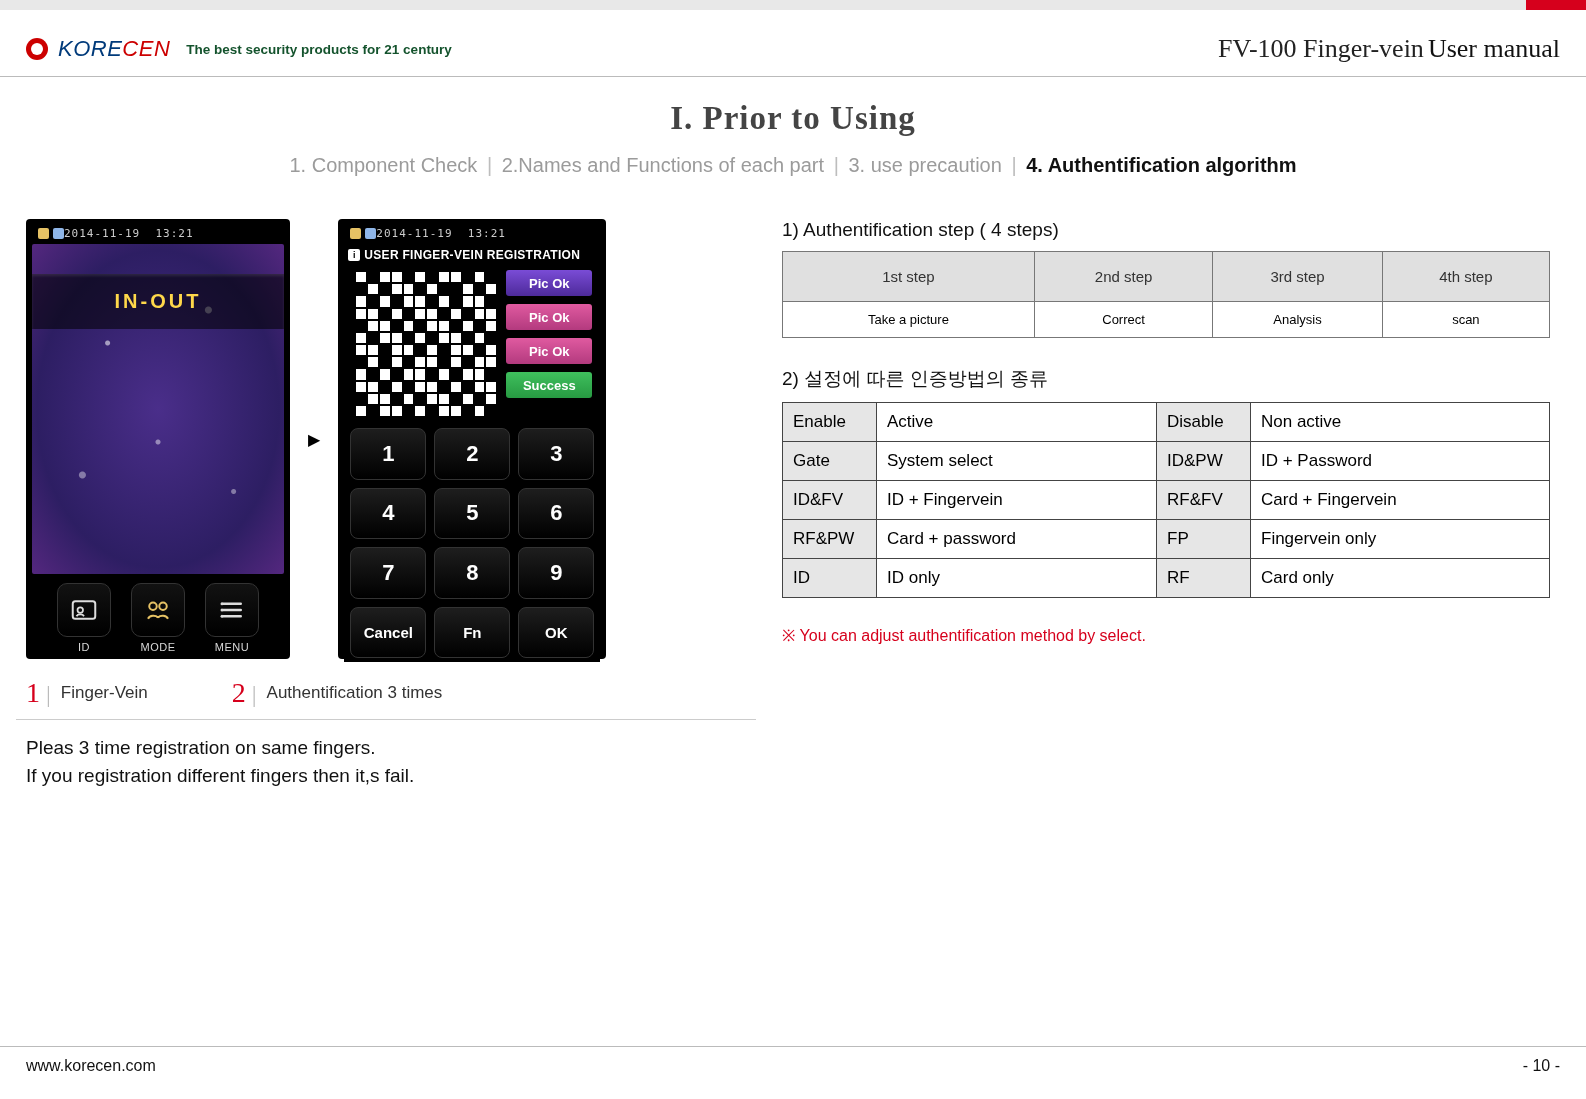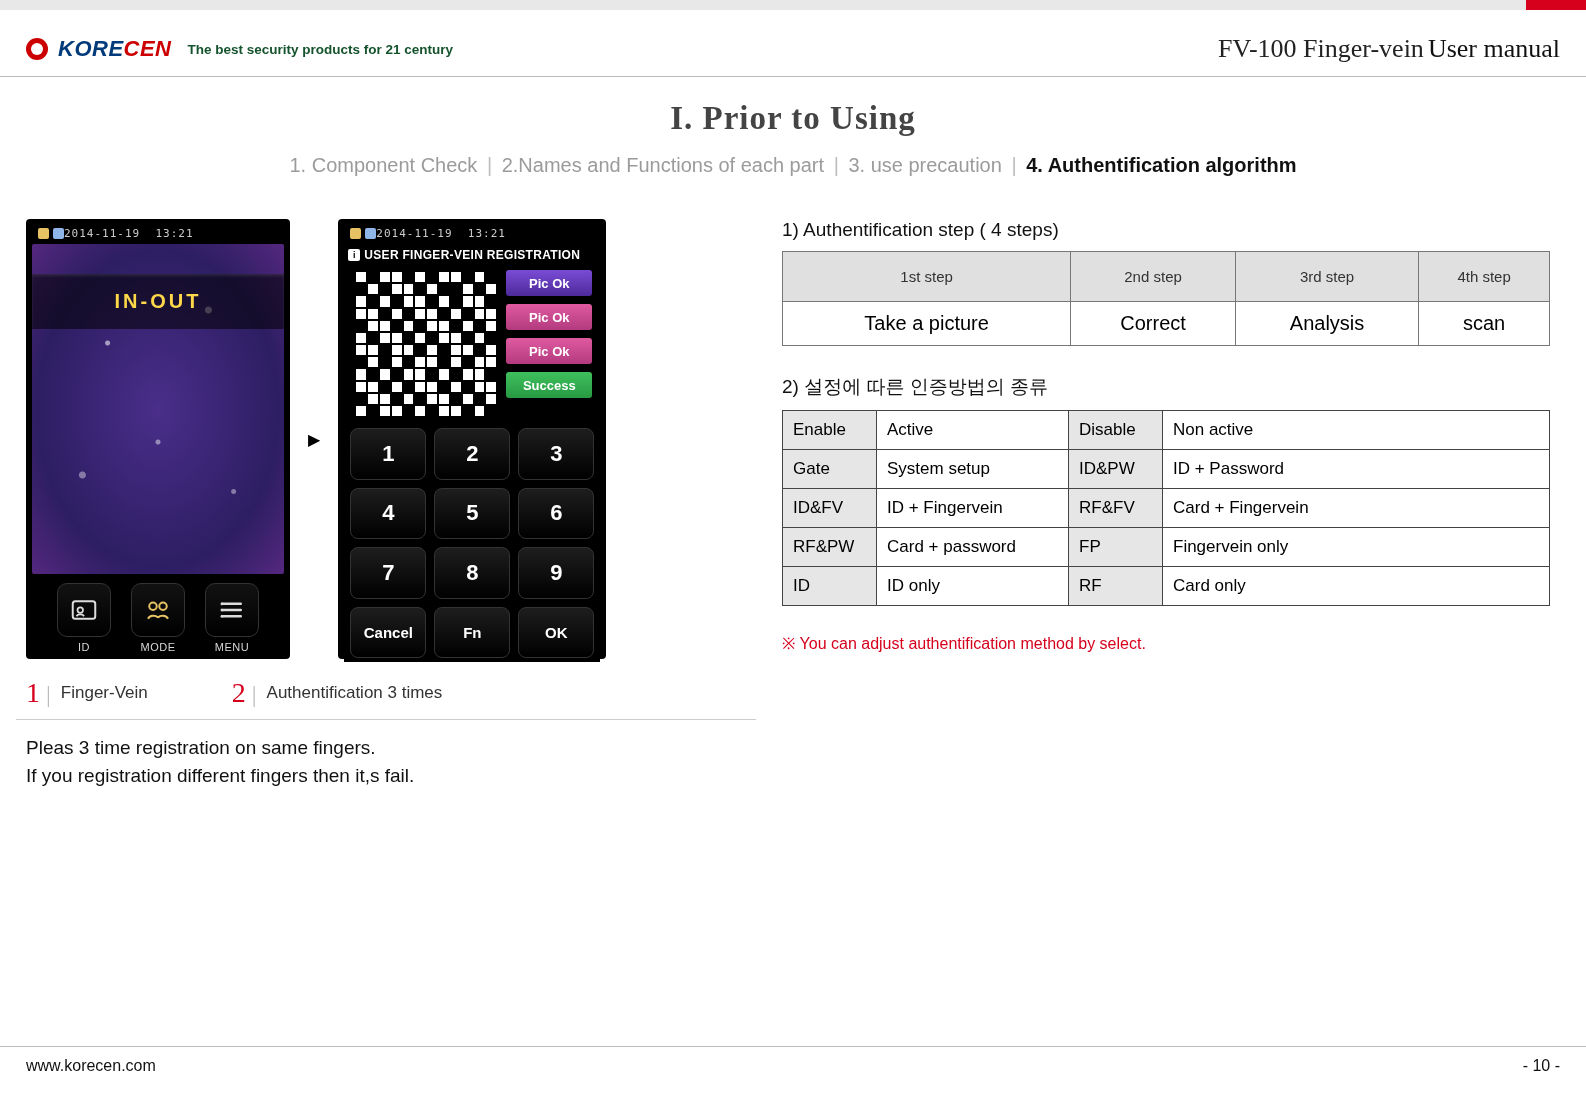--- a/index.html
+++ b/index.html
@@ -7,21 +7,21 @@
   .page { width: 1586px; height: 1099px; position: relative; padding: 0 26px 0 26px; }
 
   
   .topbar-stripe { position:absolute; top:0; left:0; right:0; height:10px; background:#e8e8e8; }
   .topbar-red { position:absolute; top:0; right:0; width:60px; height:10px; background:#d6001c; }
 
   .header { display:flex; align-items:center; justify-content:space-between; padding-top:24px; height:74px; }
   .brand { display:flex; align-items:center; gap:10px; }
   .brand-mark { width:22px; height:22px; border-radius:50%; background:#c00; position:relative; }
   .brand-mark::after{ content:""; position:absolute; inset:5px; border-radius:50%; background:#fff; }
-  .brand-logo { font-weight:700; font-style:italic; font-size:22px; letter-spacing:0.5px; }
+  .brand-logo { font-weight:400; font-style:italic; font-size:22px; letter-spacing:0.5px; }
   .brand-logo .k1 { color:#003a7a; }
   .brand-logo .k2 { color:#c00; }
   .brand-sub { font-size:13.5px; color:#14532d; font-weight:600; margin-left:6px; }
   .header-right { display:flex; align-items:baseline; gap:4px; font-size:24px; }
   .hdr-prod { font-family: "Times New Roman", serif; font-size:26px; color:#222; }
   .hdr-usermanual { font-family:"Times New Roman", serif; font-size:26px; color:#111; }
 
   .divider { position:absolute; left:0; right:0; top:76px; height:1px; background:#bbb; }
 
   .title { text-align:center; font-family:"Times New Roman", serif; font-size:33px; color:#444; margin-top:26px; letter-spacing:1px; }
@@ -81,26 +81,26 @@
   .cap-text { font-size:17px; color:#333; }
   .cap2 { margin-left:54px; }
 
   .left-divider { height:1px; background:#ccc; margin:10px -10px 14px -10px; }
   .note { font-size:19px; color:#111; line-height:1.45; }
 
   
   .sec-h { font-size:19px; color:#111; margin-bottom:10px; }
   table.steps { width:100%; border-collapse:collapse; margin-bottom:28px; }
   table.steps th { background:#e0e0e0; font-weight:400; font-size:15px; color:#333; border:1px solid #777; padding:16px 4px; }
-  table.steps td { border:1px solid #777; font-size:20px; padding:10px 6px; text-align:center; }
+  table.steps td { border:1px solid #777; font-size:13px; padding:10px 6px; text-align:center; }
 
   table.defs { width:100%; border-collapse:collapse; }
   table.defs td { border:1px solid #444; font-size:17px; padding:9px 10px; }
   table.defs td.k { background:#e6e6e6; width:94px; }
-  table.defs td.kv { width:192px; }
+  table.defs td.kv { width:280px; }
   table.defs td.k2 { background:#e6e6e6; width:94px; }
 
   .warn { color:#d6001c; font-size:16px; margin-top:26px; }
 
   .footer { position:absolute; left:26px; right:26px; bottom:24px; display:flex; justify-content:space-between; font-size:16px; color:#111; }
   .footer-line { position:absolute; left:0; right:0; bottom:52px; height:1px; background:#bbb; }
 
   
   svg { display:block; }
 </style>
@@ -417,21 +417,21 @@
       <table class="defs">
         <tbody>
             <tr>
           <td class="k">Enable</td>
           <td class="kv">Active</td>
           <td class="k2">Disable</td>
           <td>Non active</td>
         </tr>
         <tr>
           <td class="k">Gate</td>
-          <td class="kv">System setup</td>
+          <td class="kv">System select</td>
           <td class="k2">ID&amp;PW</td>
           <td>ID + Password</td>
         </tr>
         <tr>
           <td class="k">ID&amp;FV</td>
           <td class="kv">ID + Fingervein</td>
           <td class="k2">RF&amp;FV</td>
           <td>Card + Fingervein</td>
         </tr>
         <tr>

